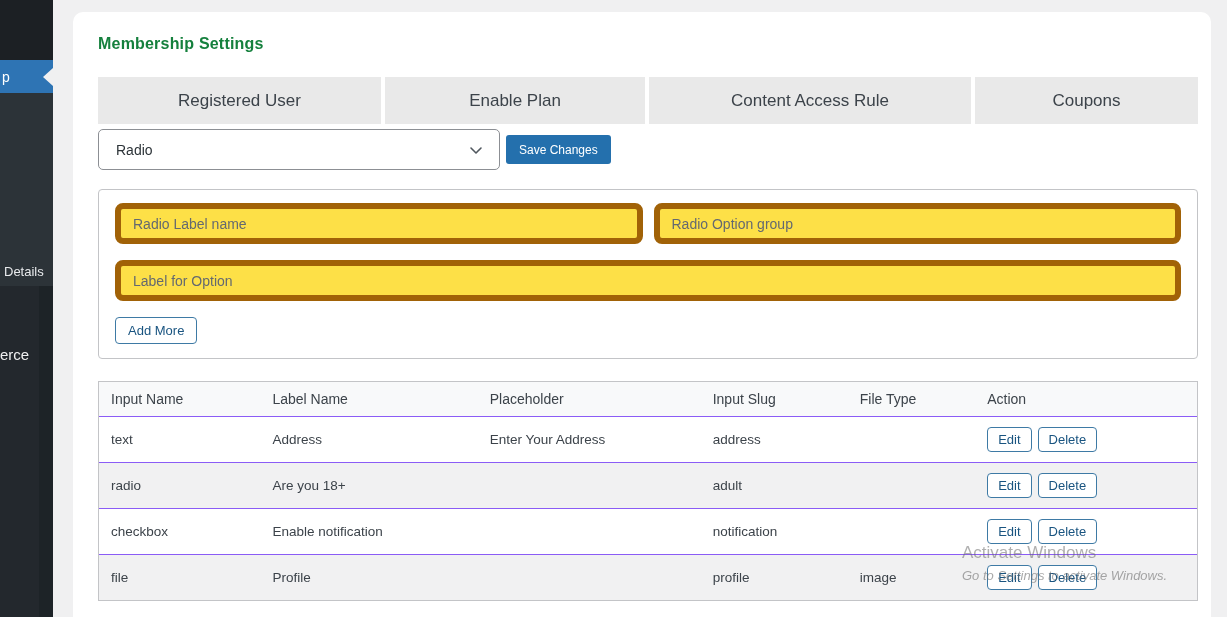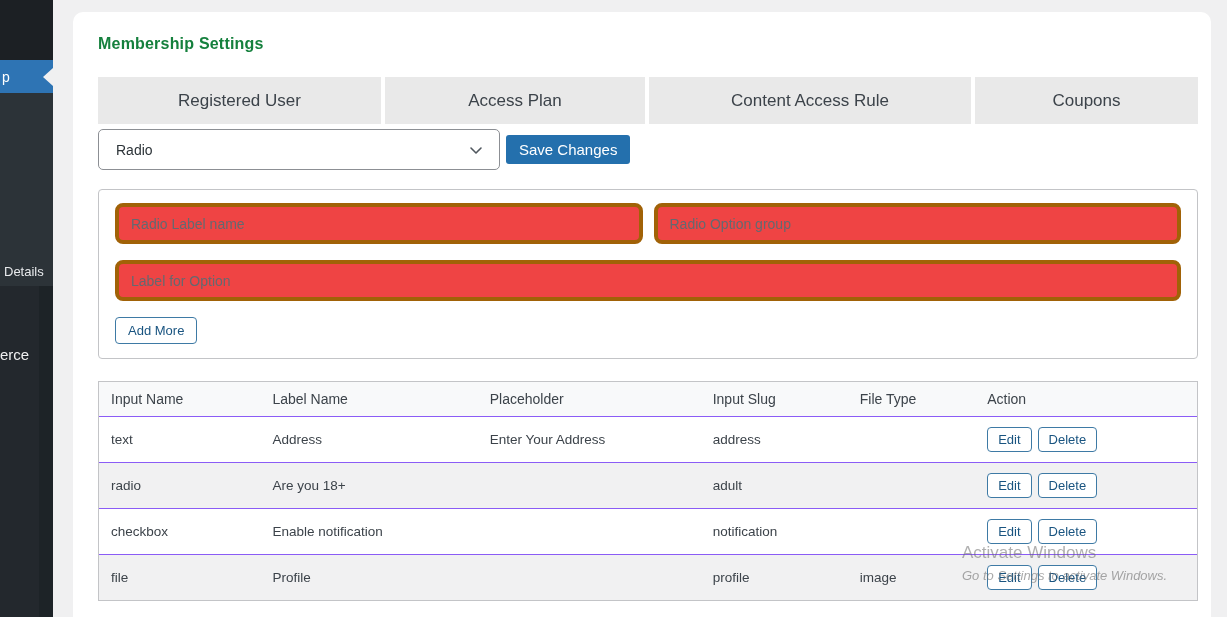--- a/index.html
+++ b/index.html
@@ -49,30 +49,30 @@
 
   .controls-row { display: flex; align-items: center; margin-top: 5px; }
   .select-box {
     width: 402px; height: 41px; border: 1px solid #8c8f94; border-radius: 5px;
     display: flex; align-items: center; padding: 0 15px 0 17px;
     font-size: 14px; color: #2c3338; background: #fff; cursor: pointer;
   }
   .select-box .chevron { margin-left: auto; display: flex; }
   .btn-primary {
     margin-left: 6px; height: 29px; padding: 0 13px; border: none; border-radius: 3px;
-    background: #2470ad; color: #ffffff; font-size: 15px; cursor: pointer;
+    background: #2470ad; color: #ffffff; font-size: 12px; cursor: pointer;
     font-family: "Liberation Sans", sans-serif;
   }
 
   .fields-panel { margin-top: 19px; border: 1px solid #c3c4c7; border-radius: 4px; padding: 13px 16px 14px 16px; }
   .fields-row { display: flex; gap: 11px; }
   .fields-row + .fields-row { margin-top: 16px; }
   .text-input {
-    flex: 1; height: 41px; border: 4px solid #a16207; border-radius: 8px;
-    padding: 0 12px; font-size: 14px; color: #2c3338; background: #ef4444; outline: none;
+    flex: 1; height: 41px; border: 6px solid #a16207; border-radius: 8px;
+    padding: 0 12px; font-size: 14px; color: #2c3338; background: #fde047; outline: none;
     font-family: "Liberation Sans", sans-serif;
   }
   .text-input::placeholder { color: #646970; opacity: 1; }
   .addmore-row { margin-top: 16px; }
 
   
   .table-panel { margin-top: 22px; border: 1px solid #c3c4c7; background: #fff; }
   table { width: 100%; border-collapse: collapse; table-layout: fixed; }
   col.c1 { width: 14.7%; } col.c2 { width: 19.8%; } col.c3 { width: 20.3%; }
   col.c4 { width: 13.4%; } col.c5 { width: 11.6%; } col.c6 { width: 20.2%; }
@@ -105,21 +105,21 @@
     <span class="sb-erce">erce</span>
   </div>
 </div>
 
 <div class="card">
 
   <div class="page-title">Membership Settings</div>
 
   <div class="tabs">
     <div class="tab tab-1">Registered User</div>
-    <div class="tab tab-2">Access Plan</div>
+    <div class="tab tab-2">Enable Plan</div>
     <div class="tab tab-3">Content Access Rule</div>
     <div class="tab tab-4">Coupons</div>
   </div>
 
 
   <div class="controls-row">
     <div class="select-box">
       <span>Radio</span>
       <span class="chevron">
         <svg width="16" height="16" viewBox="0 0 16 16">

